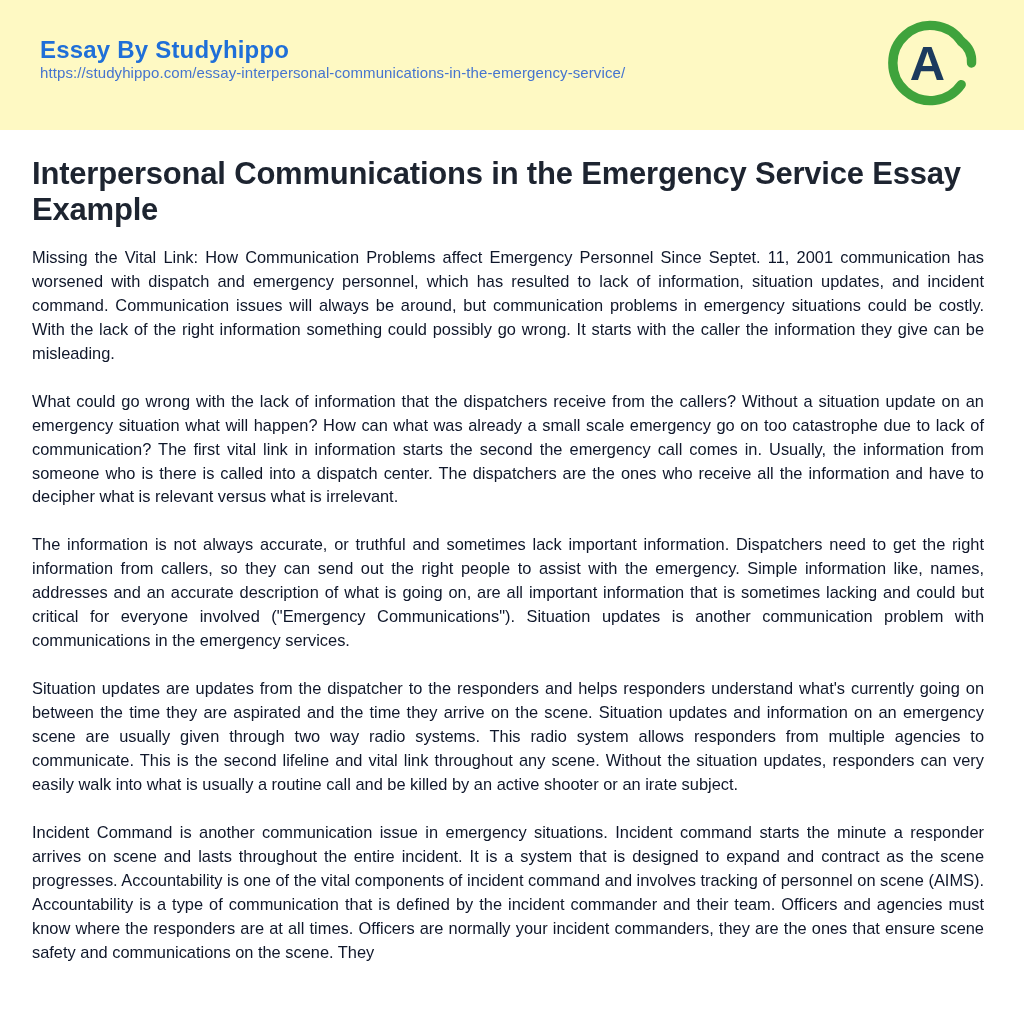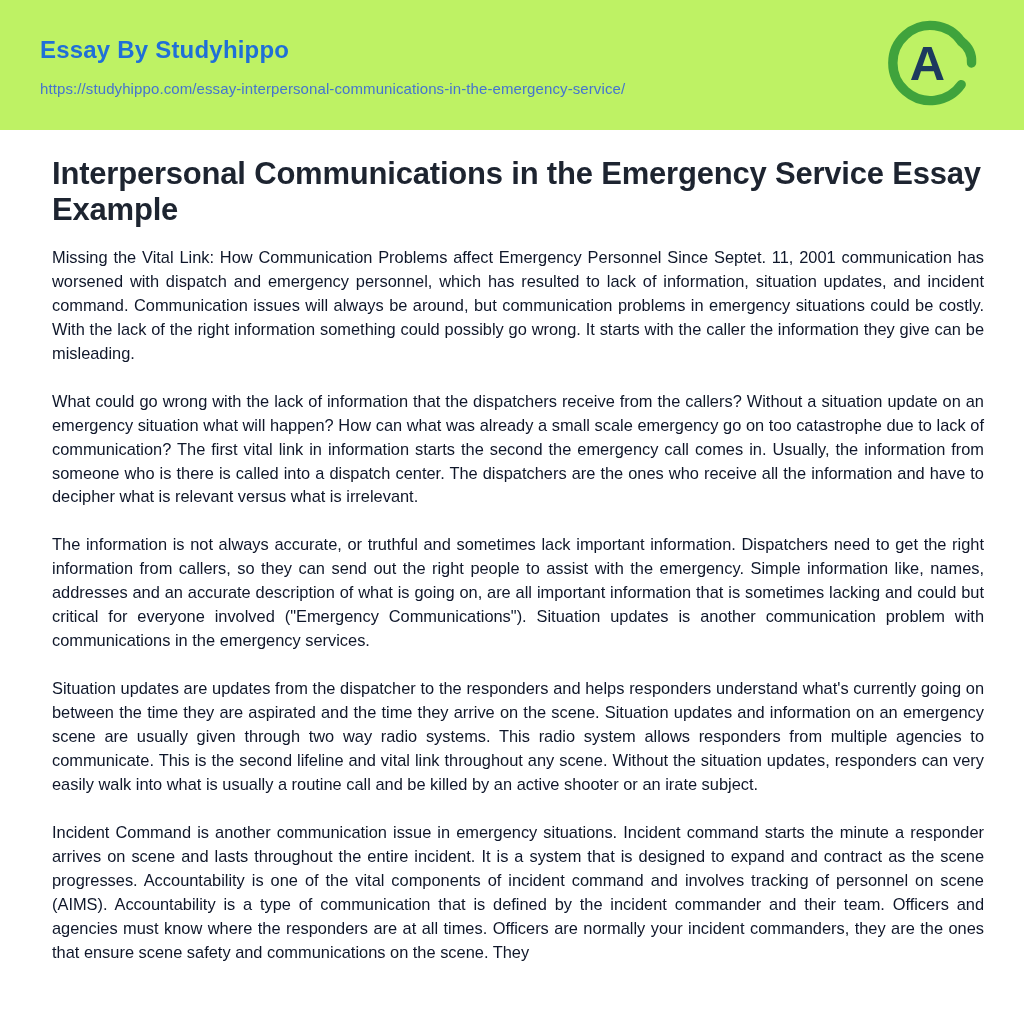--- a/index.html
+++ b/index.html
@@ -11,49 +11,49 @@
     background: #ffffff;
     overflow: hidden;
     font-family: "Liberation Sans", sans-serif;
   }
 
   
   .page-header {
     position: relative;
     width: 100%;
     height: 130px;
-    background: #bef264;
+    background: #fef9c3;
     padding: 36px 40px 0 40px;
   }
   .site-title {
     font-size: 24px;
     font-weight: 700;
     color: #1f6fd8;
     letter-spacing: 0.2px;
   }
   .essay-url {
     display: inline-block;
-    margin-top: 16px;
+    margin-top: 0;
     font-size: 15px;
     color: #4574cf;
     text-decoration: none;
     letter-spacing: 0.1px;
   }
   .logo-wrap {
     position: absolute;
     top: 16px;
     right: 44px;
     width: 94px;
     height: 94px;
   }
   .logo-wrap svg { width: 100%; height: 100%; display: block; }
 
   
   .essay-main {
-    padding: 26px 40px 0 52px;
+    padding: 26px 40px 0 32px;
   }
   .essay-title {
     margin: 0 0 18px 0;
     font-size: 31px;
     line-height: 1.16;
     font-weight: 700;
     color: #1d2430;
     letter-spacing: -0.2px;
   }
   .essay-paragraph {

